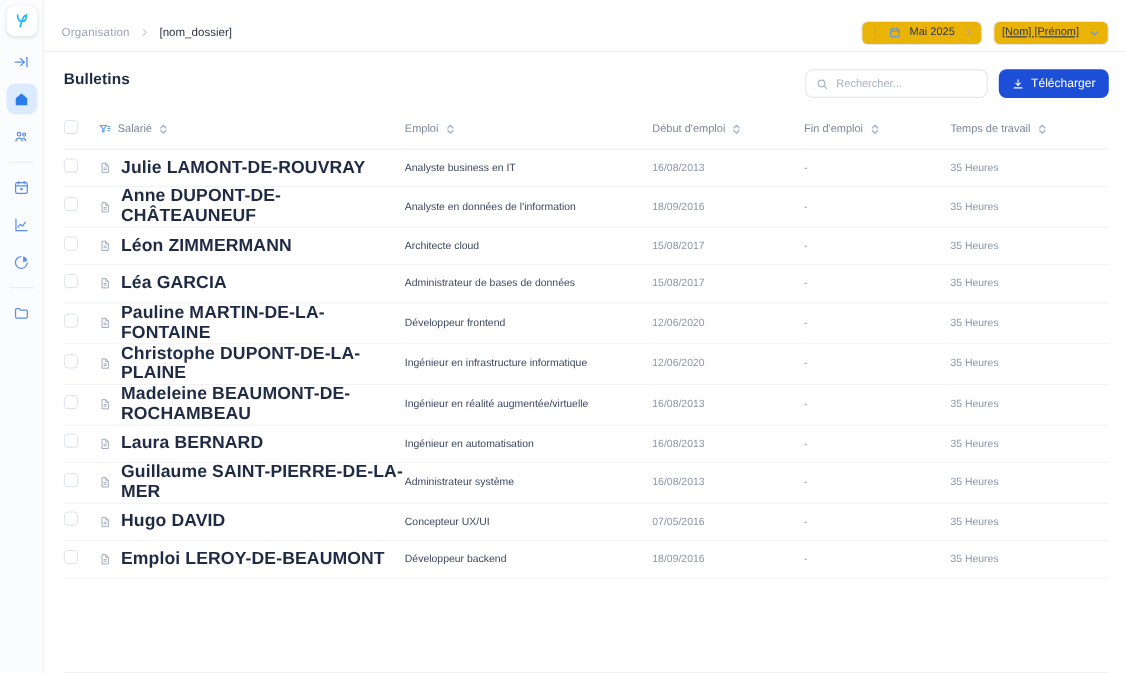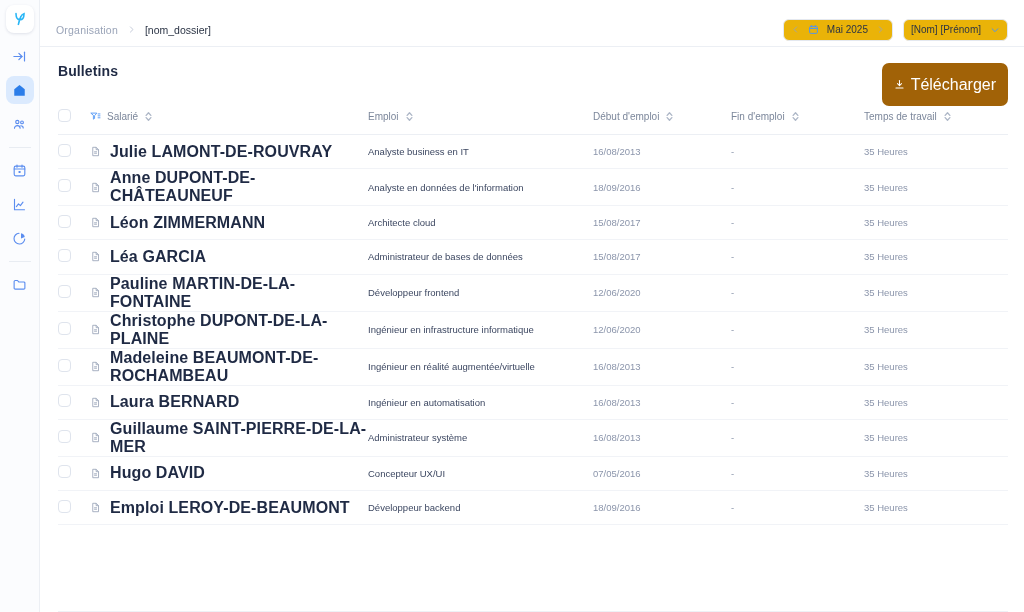--- a/index.html
+++ b/index.html
@@ -51,21 +51,21 @@
   .crumb-current { font-size: 10.5px; color: #2b3445; }
   .spacer { flex: 1; }
 
   .pill {
     height: 22px; border: 1px solid #e4e8ef; border-radius: 6px;
     background: #eab308; display: inline-flex; align-items: center;
     padding: 0 7px; font-size: 10px; color: #2b3445; cursor: pointer;
   }
   .pill.date { gap: 8px; }
   .pill .arrow { color: #9aa4b8; font-size: 10px; display:flex; }
-  #user-pill { margin-left: 10px; gap: 9px; }
+  #user-pill { margin-left: 10px; gap: 9px; text-decoration: underline; }
   .chev-down { color: #4d94f5; display:flex; }
 
   
   #page-head {
     display: flex; align-items: flex-start;
     padding: 16px 16px 0 18px; height: 52px; flex: 0 0 52px;
   }
   #page-title {
     font-size: 14px; font-weight: bold; color: #1f2a44; letter-spacing: .1px;
   }
@@ -73,24 +73,24 @@
     width: 166px; height: 26px; border: 1px solid #e4e8ef; border-radius: 7px;
     display: flex; align-items: center; gap: 7px; padding: 0 9px;
     background: #fff;
   }
   #search-input {
     border: none; outline: none; font-size: 10px; color: #2b3445;
     width: 100%; font-family: "Liberation Sans", sans-serif; background: transparent;
   }
   #search-input::placeholder { color: #a9b2c3; }
   #download-btn {
-    margin-left: 10px; height: 43px; border-radius: 7px;
-    background: #a16207; color: #ffffff; border: none;
+    margin-left: 10px; height: 26px; border-radius: 7px;
+    background: #1d4ed8; color: #ffffff; border: none;
     display: inline-flex; align-items: center; gap: 6px;
-    padding: 0 12px; font-size: 16px; cursor: pointer;
+    padding: 0 12px; font-size: 11px; cursor: pointer;
     font-family: "Liberation Sans", sans-serif;
   }
 
   
   #table-wrap { padding: 4px 16px 0 18px; flex: 1; display: flex; flex-direction: column; }
   table { width: 100%; border-collapse: collapse; table-layout: fixed; }
   thead th {
     text-align: left; font-weight: normal;
     font-size: 10px; color: #7c879b; padding: 6px 0 10px 0;
     border-bottom: 1px solid #eceff4; vertical-align: middle;
@@ -239,20 +239,29 @@
               <path d="M5 9l7 7 7-7"></path>
             </svg>
         </span>
       </div>
     </div>
 
     <div id="page-head">
       <div id="page-title">Bulletins</div>
       <div class="spacer"></div>
 
+      <div id="search-box">
+        <span style="display:flex;">
+          <svg width="11" height="11" viewBox="0 0 24 24" fill="none" stroke="#a9b2c3" stroke-width="2.2" stroke-linecap="round">
+              <circle cx="10.6" cy="10.6" r="6.6"></circle>
+              <path d="M15.6 15.6 20.5 20.5"></path>
+            </svg>
+        </span>
+        <input id="search-input" type="text" placeholder="Rechercher..." style="">
+      </div>
 
       <button id="download-btn">
         <span style="display:flex;">
           <svg width="11" height="11" viewBox="0 0 24 24" fill="none" stroke="#ffffff" stroke-width="2.2" stroke-linecap="round" stroke-linejoin="round">
             <path d="M12 3.5v10.5"></path>
               <path d="M7.6 10l4.4 4.4 4.4-4.4"></path>
               <path d="M4.2 19.4h15.6"></path>
           </svg>
         </span>
         <span>Télécharger</span>

